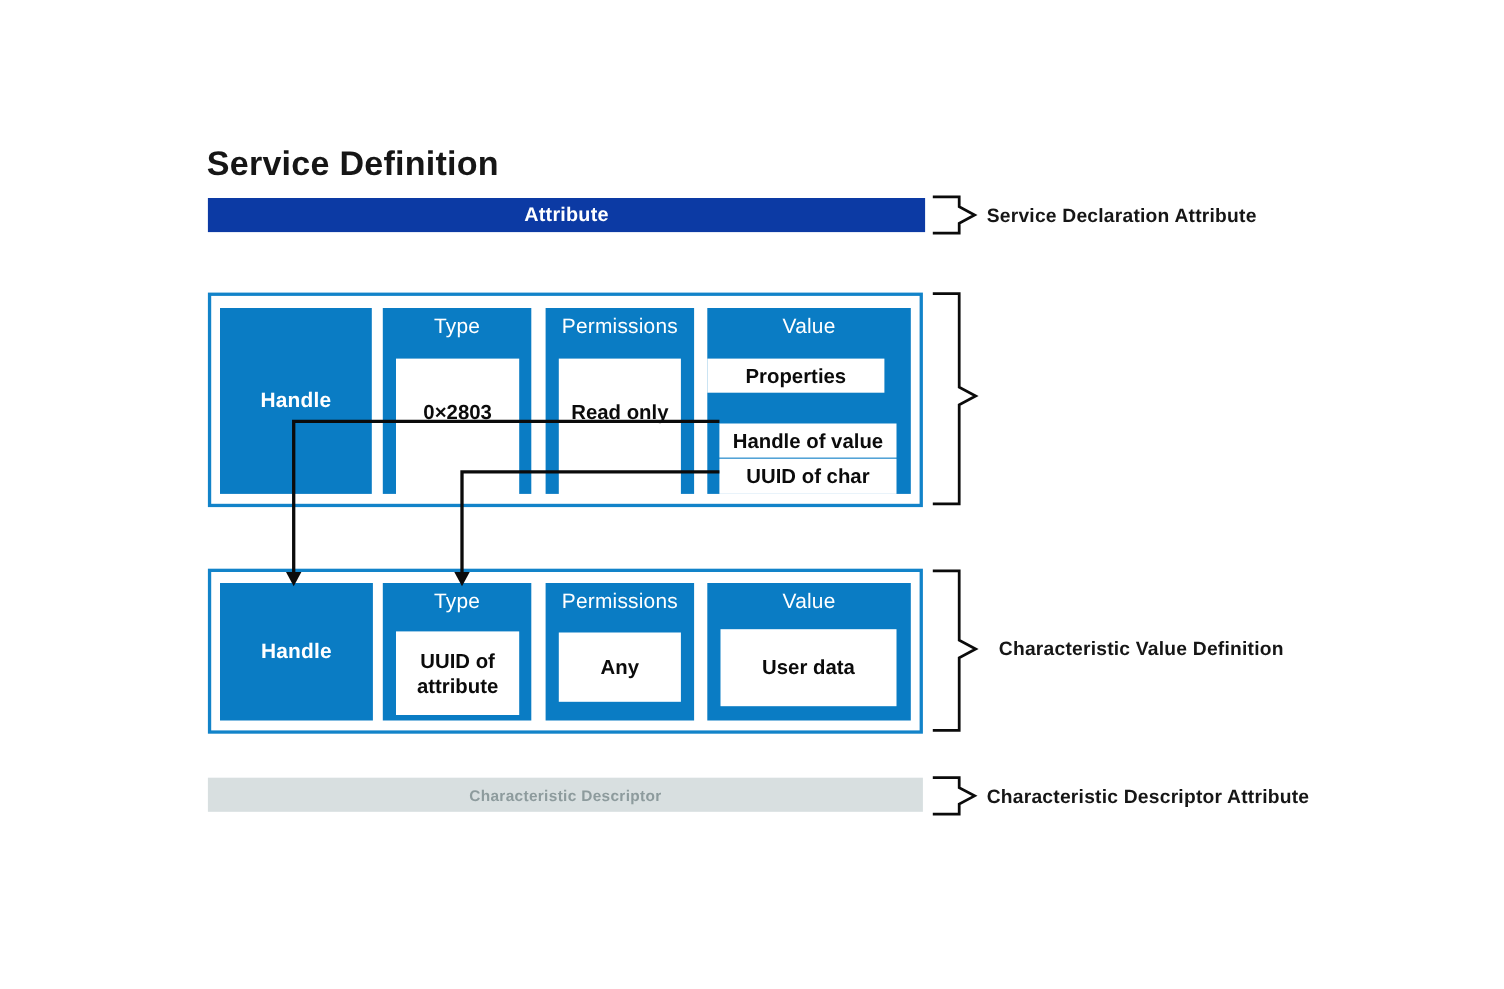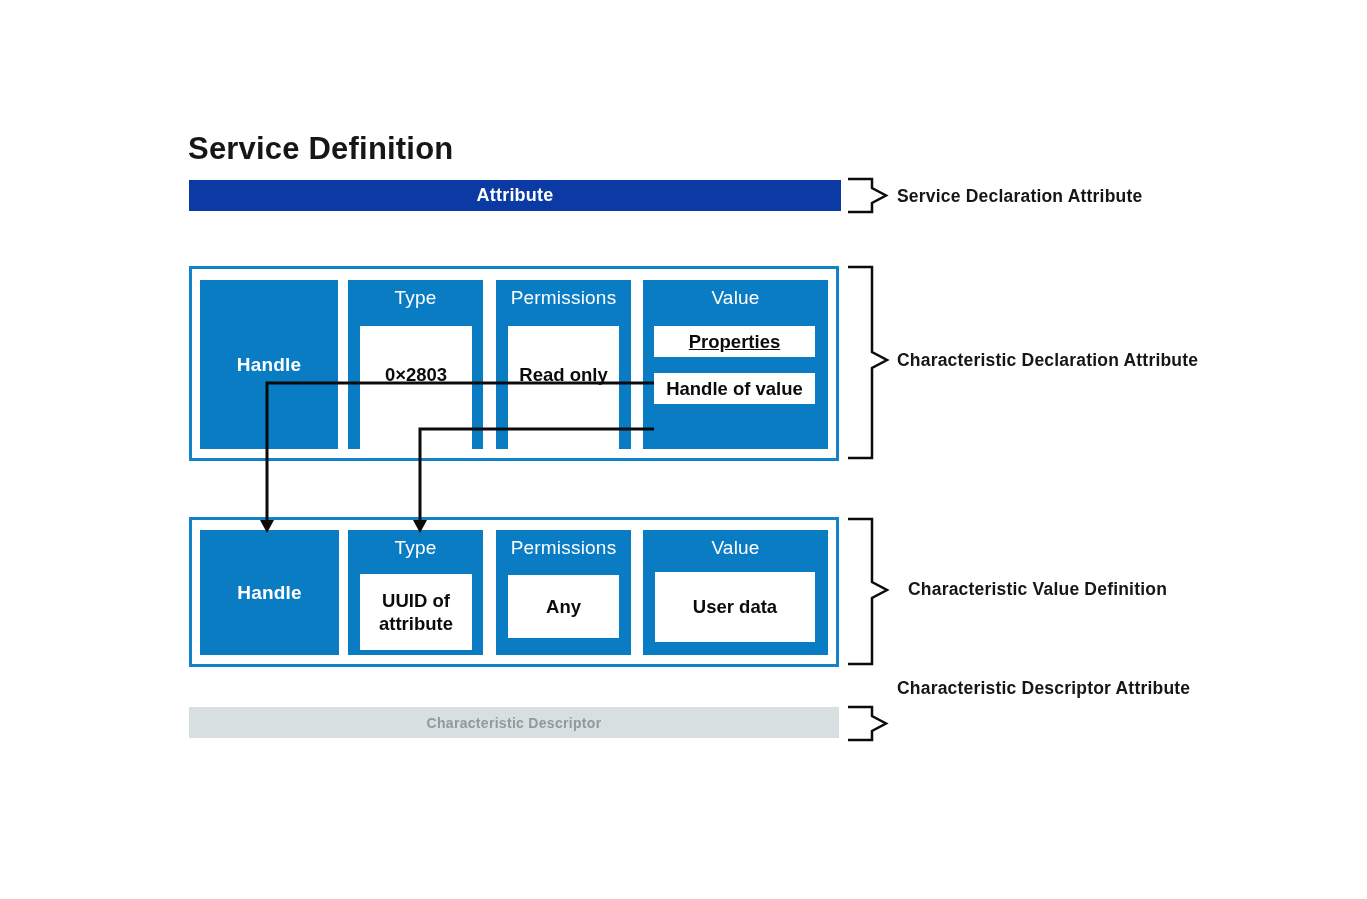--- a/index.html
+++ b/index.html
@@ -80,22 +80,23 @@
       <div class="white-cell pad-top" style="left:12px;top:46px;width:112px;height:124px;">0×2803</div>
     </div>
 
     <div class="col" style="left:304px;top:11px;width:135px;height:169px;">
       <div class="col-header">Permissions</div>
       <div class="white-cell pad-top" style="left:12px;top:46px;width:111px;height:124px;">Read only</div>
     </div>
 
     <div class="col" style="left:451px;top:11px;width:185px;height:169px;">
       <div class="col-header">Value</div>
-      <div class="white-cell center-both" style="left:11px;top:46px;width:161px;height:31px;text-decoration:underline;">Properties</div>
-      <div class="white-cell center-both" style="left:11px;top:93px;width:161px;height:31px;">Handle of value</div>
+      <div class="white-cell center-both" style="left:0;top:46px;width:161px;height:31px;">Properties</div>
+      <div class="white-cell center-both" style="left:11px;top:105px;width:161px;height:31px;">Handle of value</div>
+      <div class="white-cell center-both" style="left:11px;top:137px;width:161px;height:32px;">UUID of char</div>
     </div>
   </div>
 
   <div class="attr-box box-val">
     <div class="col handle-cell" style="left:8px;top:10px;width:139px;height:125px;">Handle</div>
 
     <div class="col" style="left:156px;top:10px;width:135px;height:125px;">
       <div class="col-header">Type</div>
       <div class="white-cell center-both" style="left:12px;top:44px;width:112px;height:76px;">UUID of attribute</div>
     </div>
@@ -127,17 +128,16 @@
       <polygon points="413,520 427,520 420,533" fill="#0b0b0b"></polygon>
     </g>
 
     <path d="M 848 179 H 872 V 188 L 886 195.5 L 872 203 V 212 H 848" fill="none" stroke="#0b0b0b" stroke-width="2.5"></path>
     <path d="M 848 267 H 872 V 352 L 887 360 L 872 368 V 458 H 848" fill="none" stroke="#0b0b0b" stroke-width="2.5"></path>
     <path d="M 848 519 H 872 V 582 L 887 590 L 872 598 V 664 H 848" fill="none" stroke="#0b0b0b" stroke-width="2.5"></path>
     <path d="M 848 707 H 872 V 716 L 886 723.5 L 872 731 V 740 H 848" fill="none" stroke="#0b0b0b" stroke-width="2.5"></path>
   </svg>
 
   <div class="side-label" style="left:897px;top:186px;">Service Declaration Attribute</div>
-  <div class="side-label" style="left:897px;top:350px;">Characteristic Declaration Attribute</div>
   <div class="side-label" style="left:908px;top:579px;">Characteristic Value Definition</div>
-  <div class="side-label" style="left:897px;top:678px;">Characteristic Descriptor Attribute</div>
+  <div class="side-label" style="left:897px;top:714px;">Characteristic Descriptor Attribute</div>
 
 </div>
 
 </body></html>

